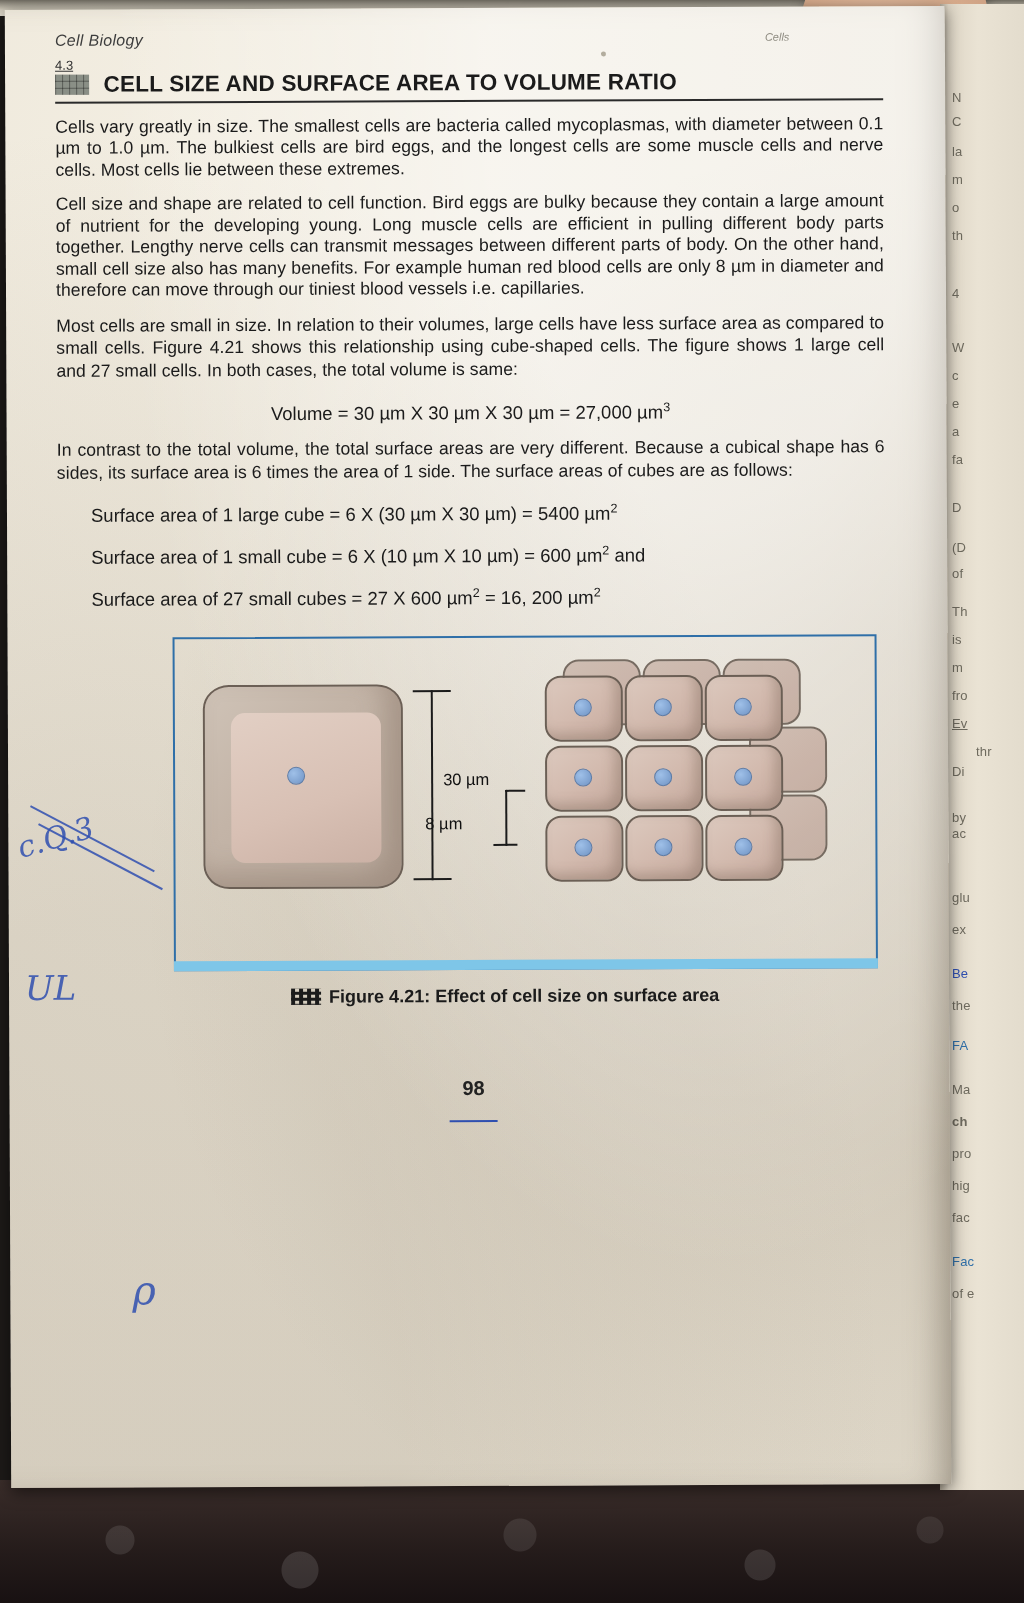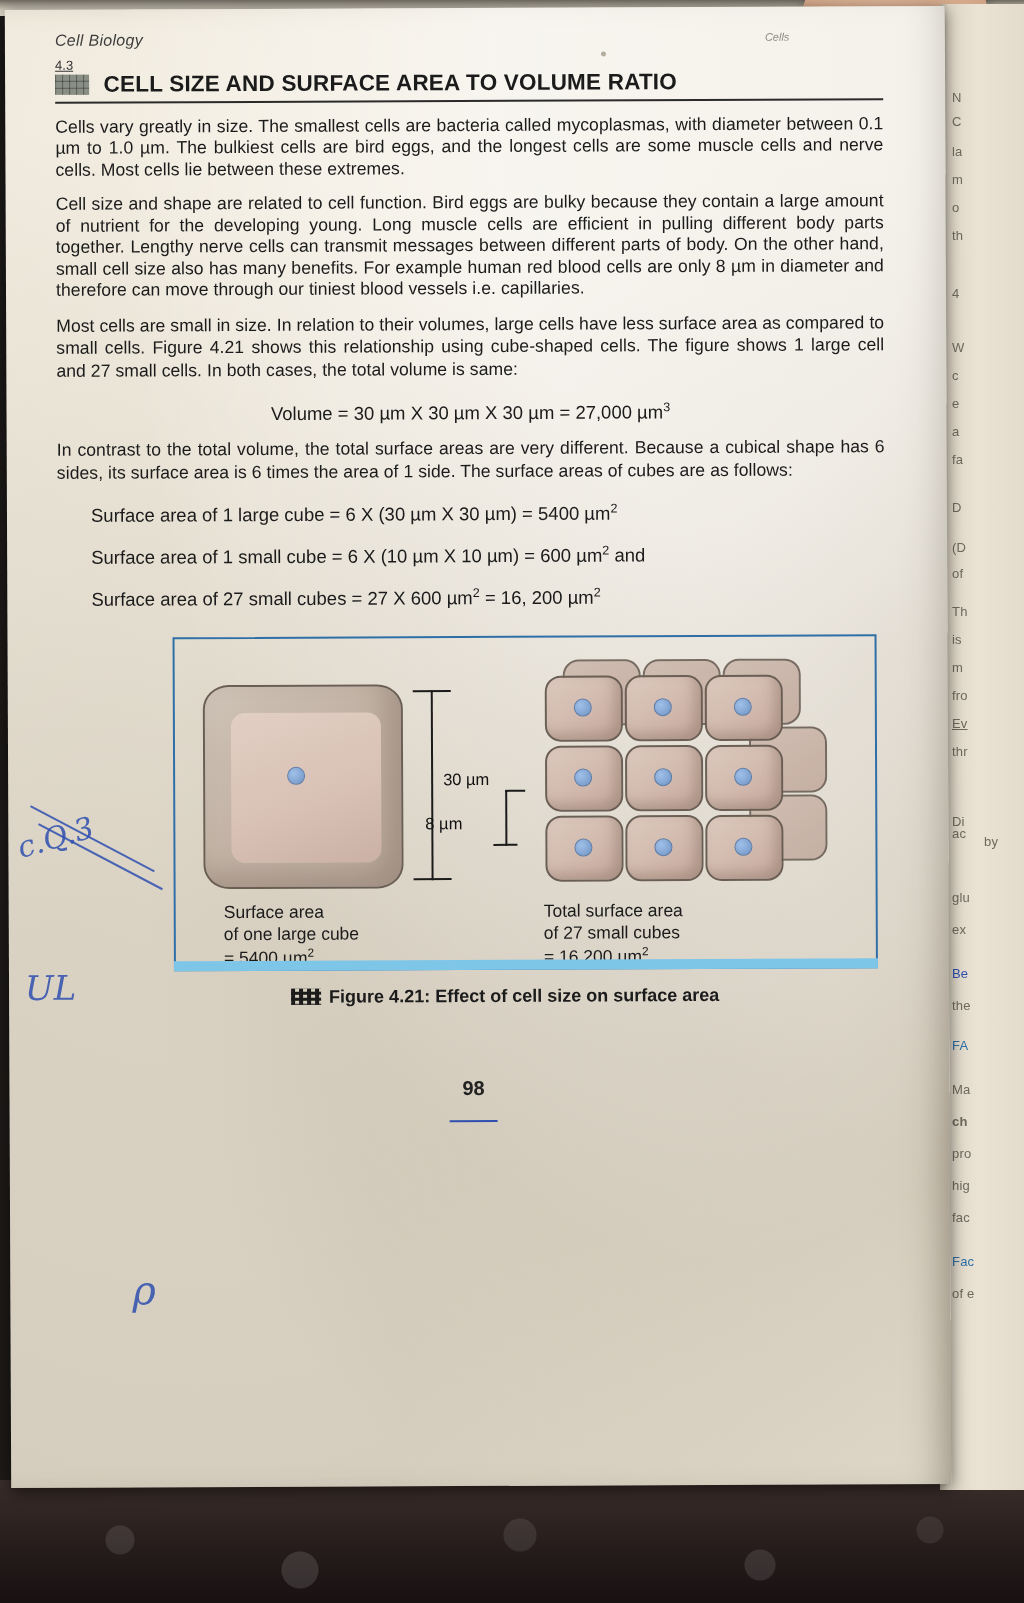--- a/index.html
+++ b/index.html
@@ -301,24 +301,24 @@
     <div class="rtext" style="top:420px;">a</div>
     <div class="rtext" style="top:448px;">fa</div>
     <div class="rtext" style="top:496px;">D</div>
     <div class="rtext" style="top:536px;">(D</div>
     <div class="rtext" style="top:562px;">of</div>
     <div class="rtext" style="top:600px;">Th</div>
     <div class="rtext" style="top:628px;">is</div>
     <div class="rtext" style="top:656px;">m</div>
     <div class="rtext" style="top:684px;">fro</div>
     <div class="rtext" style="top:712px;text-decoration:underline;">Ev</div>
-    <div class="rtext" style="top:740px;">thr</div>
-    <div class="rtext" style="top:810px;text-align:right;">Di</div>
+    <div class="rtext" style="top:740px;margin-left:24px;">thr</div>
+    <div class="rtext" style="top:760px;text-align:right;">Di</div>
     <div class="rtext" style="top:822px;">ac</div>
-    <div class="rtext" style="top:830px;margin-left:32px;">by</div>
+    <div class="rtext" style="top:806px;">by</div>
     <div class="rtext" style="top:886px;">glu</div>
     <div class="rtext" style="top:918px;">ex</div>
     <div class="rtext" style="top:962px; color:#2f4fb0;">Be</div>
     <div class="rtext" style="top:994px;">the</div>
     <div class="rtext" style="top:1034px; color:#2f6fa8;">FA</div>
     <div class="rtext" style="top:1078px;">Ma</div>
     <div class="rtext" style="top:1110px;font-weight:bold;">ch</div>
     <div class="rtext" style="top:1142px;">pro</div>
     <div class="rtext" style="top:1174px;">hig</div>
     <div class="rtext" style="top:1206px;">fac</div>
@@ -396,30 +396,20 @@
           <div class="nucleus" style="left:117px; top:29px;"></div>
           <div class="nucleus" style="left:197px; top:29px;"></div>
           <div class="nucleus" style="left:37px;  top:99px;"></div>
           <div class="nucleus" style="left:117px; top:99px;"></div>
           <div class="nucleus" style="left:197px; top:99px;"></div>
           <div class="nucleus" style="left:37px;  top:169px;"></div>
           <div class="nucleus" style="left:117px; top:169px;"></div>
           <div class="nucleus" style="left:197px; top:169px;"></div>
         </div>
 
-        <div class="caption-col" style="left:48px; top:262px;">
-          <div>Surface area</div>
-          <div>of one large cube</div>
-          <div><span>= 5400 µm</span><sup>2</sup></div>
-        </div>
-        <div class="caption-col" style="left:368px; top:262px;">
-          <div>Total surface area</div>
-          <div>of 27 small cubes</div>
-          <div><span class="u">= 16,200 µm</span><sup>2</sup></div>
-        </div>
 
         <div class="bottombar"></div>
       </div>
 
       <div class="figcaption">
         <span class="glyphs"></span><span>Figure 4.21: Effect of cell size on surface area</span>
       </div>
 
       <div class="pageno">
         <span>98</span>

